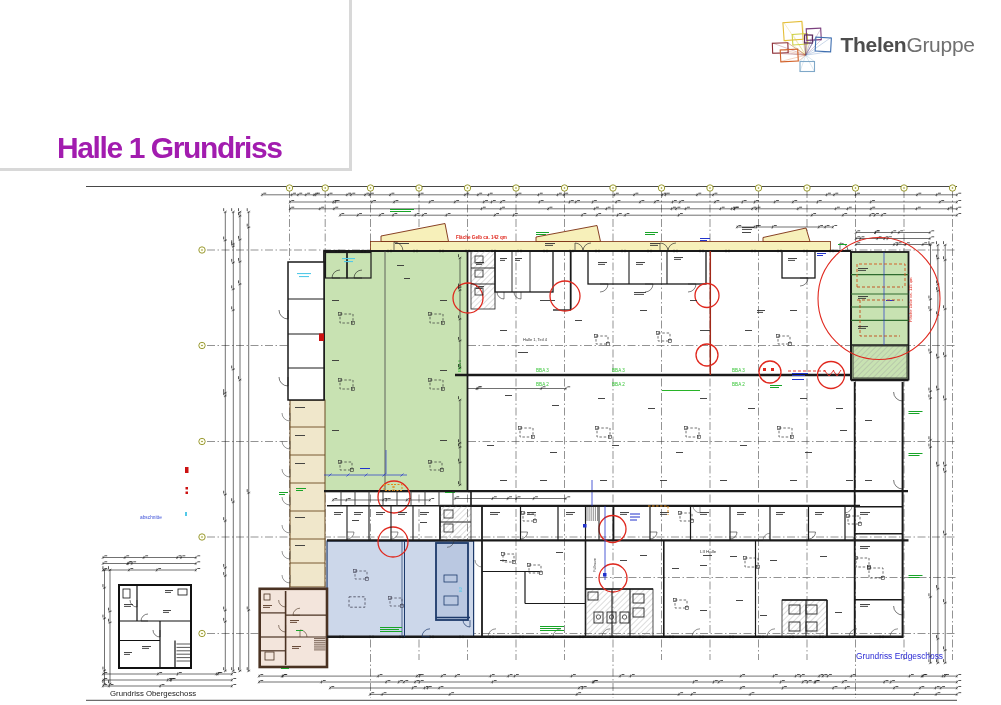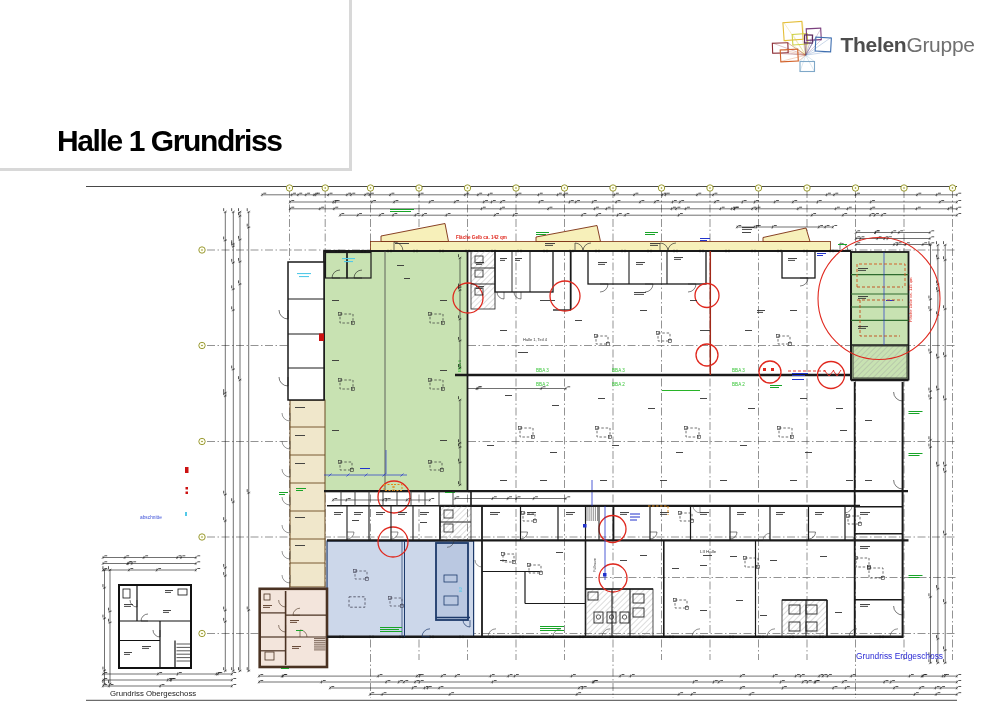--- a/index.html
+++ b/index.html
@@ -1,17 +1,17 @@
 <!DOCTYPE html>
 <html><head><meta charset="utf-8">
 <style>
 html,body{margin:0;padding:0;background:#fff;width:1001px;height:705px;overflow:hidden}
 .hdr{position:absolute;left:0;top:0;width:349px;height:168px;background:#fff;
  border-right:3px solid #d8d8d8;border-bottom:3px solid #d8d8d8;z-index:5}
-.hdr h1{margin:0;position:absolute;left:57px;top:124px;font:bold 30px "Liberation Sans",sans-serif;color:#000000;letter-spacing:-1.4px}
+.hdr h1{margin:0;position:absolute;left:57px;top:131px;font:bold 30px "Liberation Sans",sans-serif;color:#a21caf;letter-spacing:-1.4px}
 svg{position:absolute;left:0;top:0}
 .thelen{font-family:"Liberation Sans",sans-serif;font-size:21px;letter-spacing:-0.3px}
 </style></head>
 <body>
 <svg width="1001" height="705" viewBox="0 0 1001 705">
 <defs>
 <pattern id="hat" width="4" height="4" patternUnits="userSpaceOnUse" patternTransform="rotate(45)">
 <line x1="0" y1="0" x2="0" y2="4" stroke="#9a9a9a" stroke-width="0.7"></line>
 </pattern>
 </defs>

